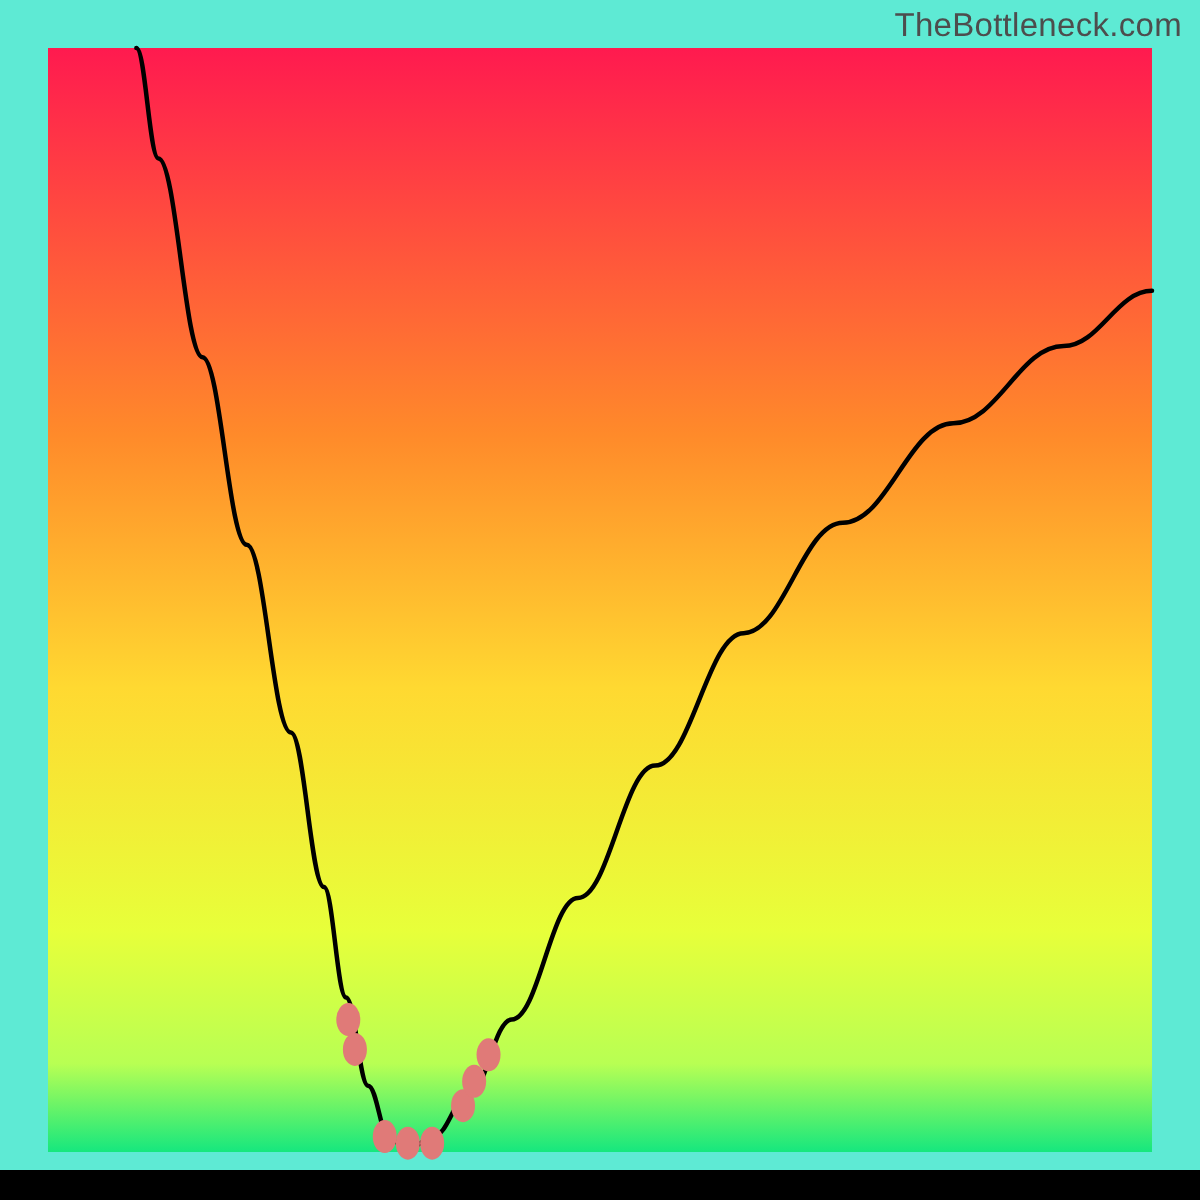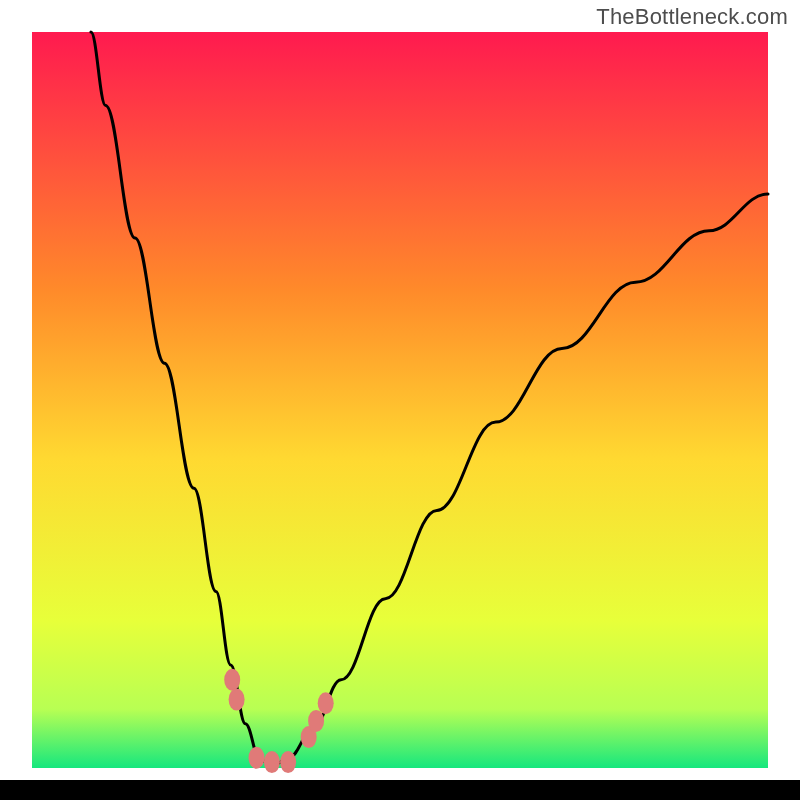--- a/index.html
+++ b/index.html
@@ -8,21 +8,21 @@
     width: 800px;
     height: 800px;
     overflow: hidden;
     background: #000;
     font-family: Arial, Helvetica, sans-serif;
   }
   .stage {
     position: relative;
     width: 800px;
     height: 780px;
-    background: #ffffff;
+    background: #5eead4;
   }
   .watermark {
     position: absolute;
     top: 4px;
     right: 12px;
     color: #4d4d4d;
     font-size: 22px;
     font-weight: 500;
     letter-spacing: 0.2px;
     z-index: 5;

